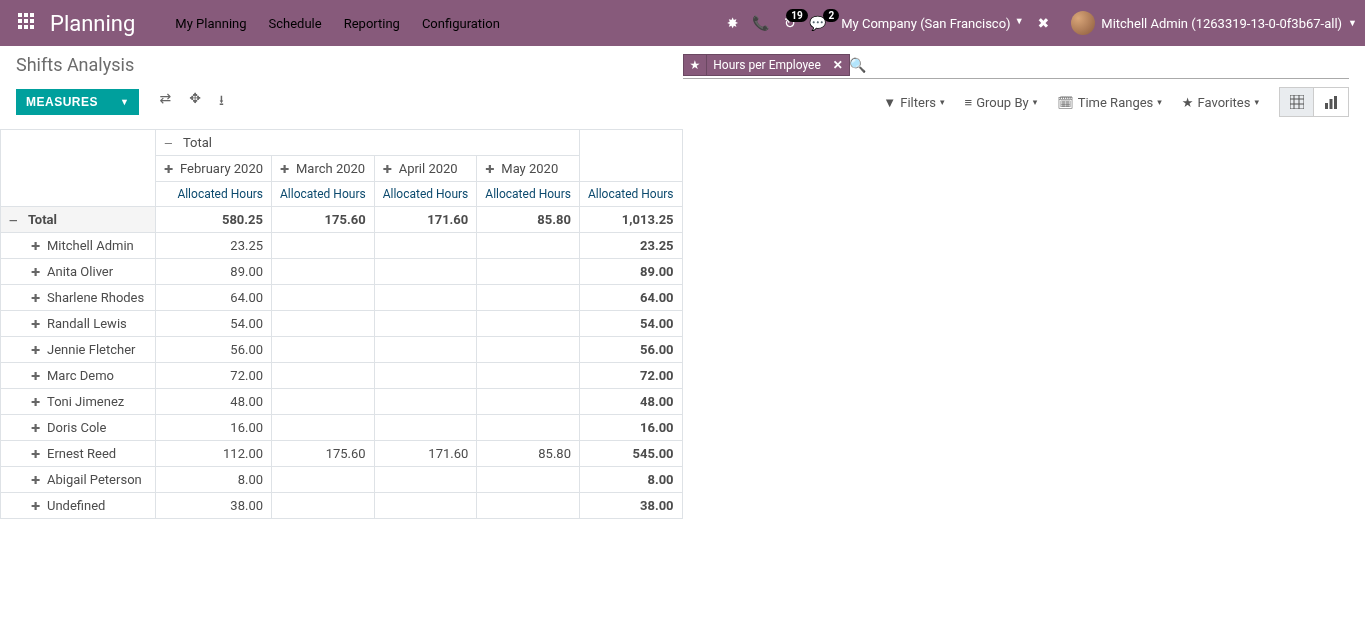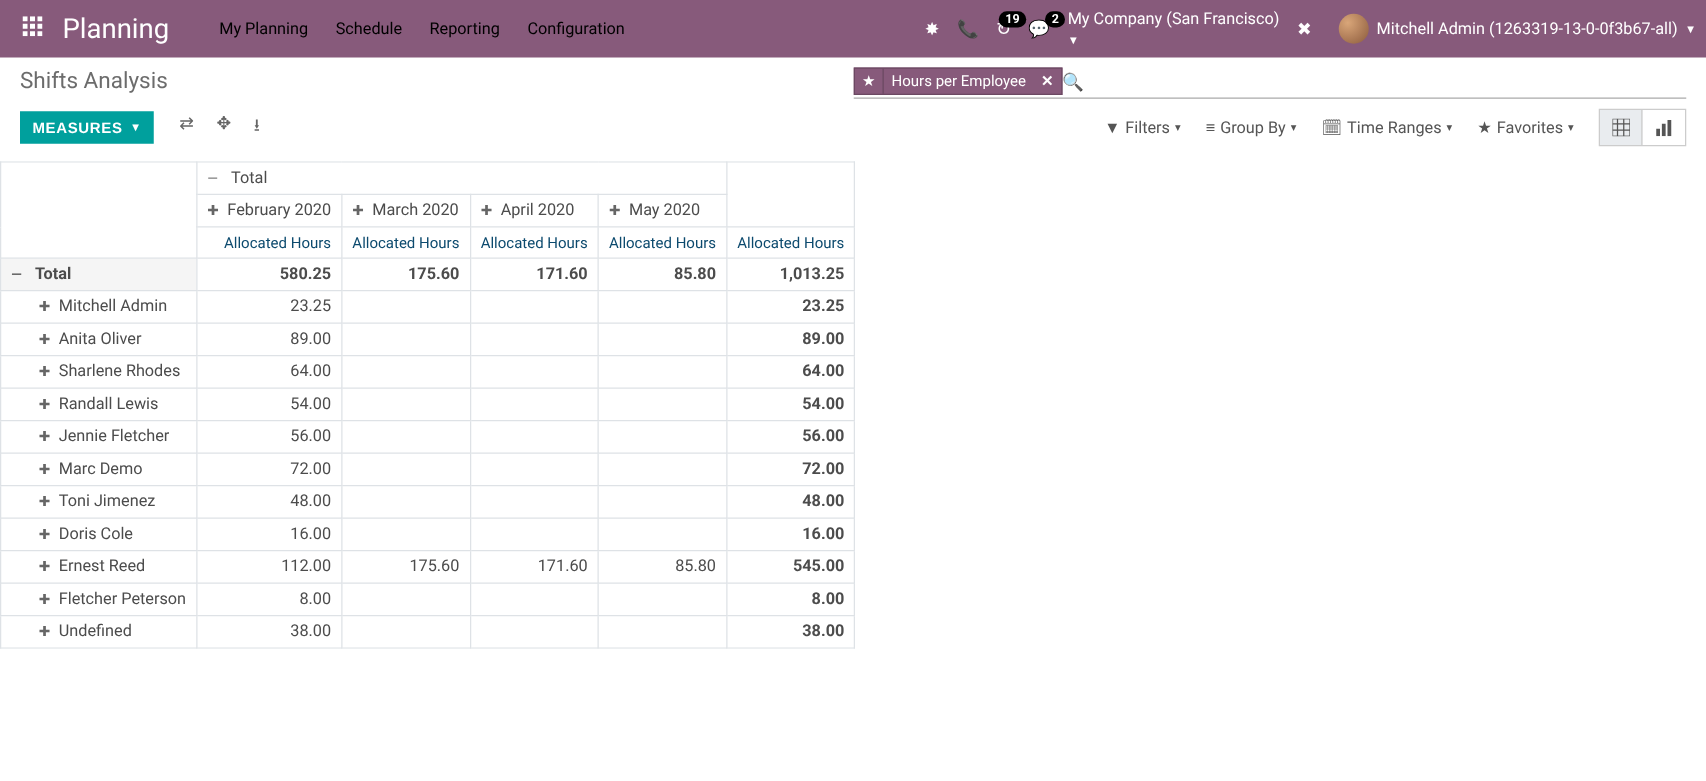--- a/index.html
+++ b/index.html
@@ -33,21 +33,21 @@
   position: absolute;
   top: -6px; right: -12px;
   background: #000000;
   color: #fff;
   border-radius: 8px;
   font-size: 10px;
   padding: 1px 5px;
   font-weight: bold;
   text-align: right;
 }
-.nav-company { cursor: pointer; font-size: 13px; display: flex; align-items: flex-start; gap: 4px; flex-direction: column; }
+.nav-company { cursor: pointer; font-size: 13px; display: flex; align-items: flex-start; gap: 4px; }
 .nav-user { cursor: pointer; font-size: 13px; display: flex; align-items: center; gap: 6px; margin-left: 8px; }
 .avatar {
   width: 24px; height: 24px; border-radius: 50%;
   background: radial-gradient(circle at 30% 30%, #d9a679, #8b5a3c);
 }
 .caret-down { font-size: 9px; }
 
 
 .control-panel { padding: 8px 16px 0 16px; }
 .cp-top { display: flex; align-items: flex-start; margin-bottom: 8px; }
@@ -66,21 +66,21 @@
   flex: 1; border: none; outline: none; font-size: 13px;
   padding: 3px 6px; background: transparent;
 }
 .search-input::placeholder { color: #aaa; }
 .search-icon { font-size: 14px; color: #666; cursor: pointer; }
 
 .cp-bottom { display: flex; align-items: center; margin-top: 6px; }
 .btn-measures {
   background: #00a09d; color: #fff; border: none;
   padding: 6px 10px; font-size: 12px; font-weight: bold; letter-spacing: 0.5px;
-  display: inline-flex; align-items: center; gap: 6px; cursor: pointer;
+  display: inline-flex; align-items: center; gap: 22px; cursor: pointer;
 }
 .toolbar-icons { display: inline-flex; gap: 18px; margin-left: 20px; color: #666; }
 .toolbar-icons span { cursor: pointer; font-size: 14px; }
 .search-options { margin-left: auto; display: flex; gap: 20px; align-items: center; margin-right: 20px;}
 .search-opt { color: #555; font-size: 13px; cursor: pointer; display: inline-flex; align-items: center; gap: 4px; }
 .view-switcher { display: flex; border: 1px solid #ccc; }
 .view-btn { width: 34px; height: 28px; display: flex; align-items: center; justify-content: center; cursor: pointer; font-size: 14px; border-right: 1px solid #ccc; }
 .view-btn:last-child { border-right: none; }
 .view-btn.active { background: #e9ecef; }
 
@@ -323,21 +323,21 @@
         </tr>
         <tr>
           <th class="row-header indent"><span class="expand-icon">✚</span><span>Ernest Reed</span></th>
           <td class="num">112.00</td>
           <td class="num">175.60</td>
           <td class="num">171.60</td>
           <td class="num">85.80</td>
           <td class="num total-col">545.00</td>
         </tr>
         <tr>
-          <th class="row-header indent"><span class="expand-icon">✚</span><span>Fletcher Peterson</span></th>
+          <th class="row-header indent"><span class="expand-icon">✚</span><span>Abigail Peterson</span></th>
           <td class="num">8.00</td>
           <td class="num"></td>
           <td class="num"></td>
           <td class="num"></td>
           <td class="num total-col">8.00</td>
         </tr>
         <tr>
           <th class="row-header indent"><span class="expand-icon">✚</span><span>Undefined</span></th>
           <td class="num">38.00</td>
           <td class="num"></td>

